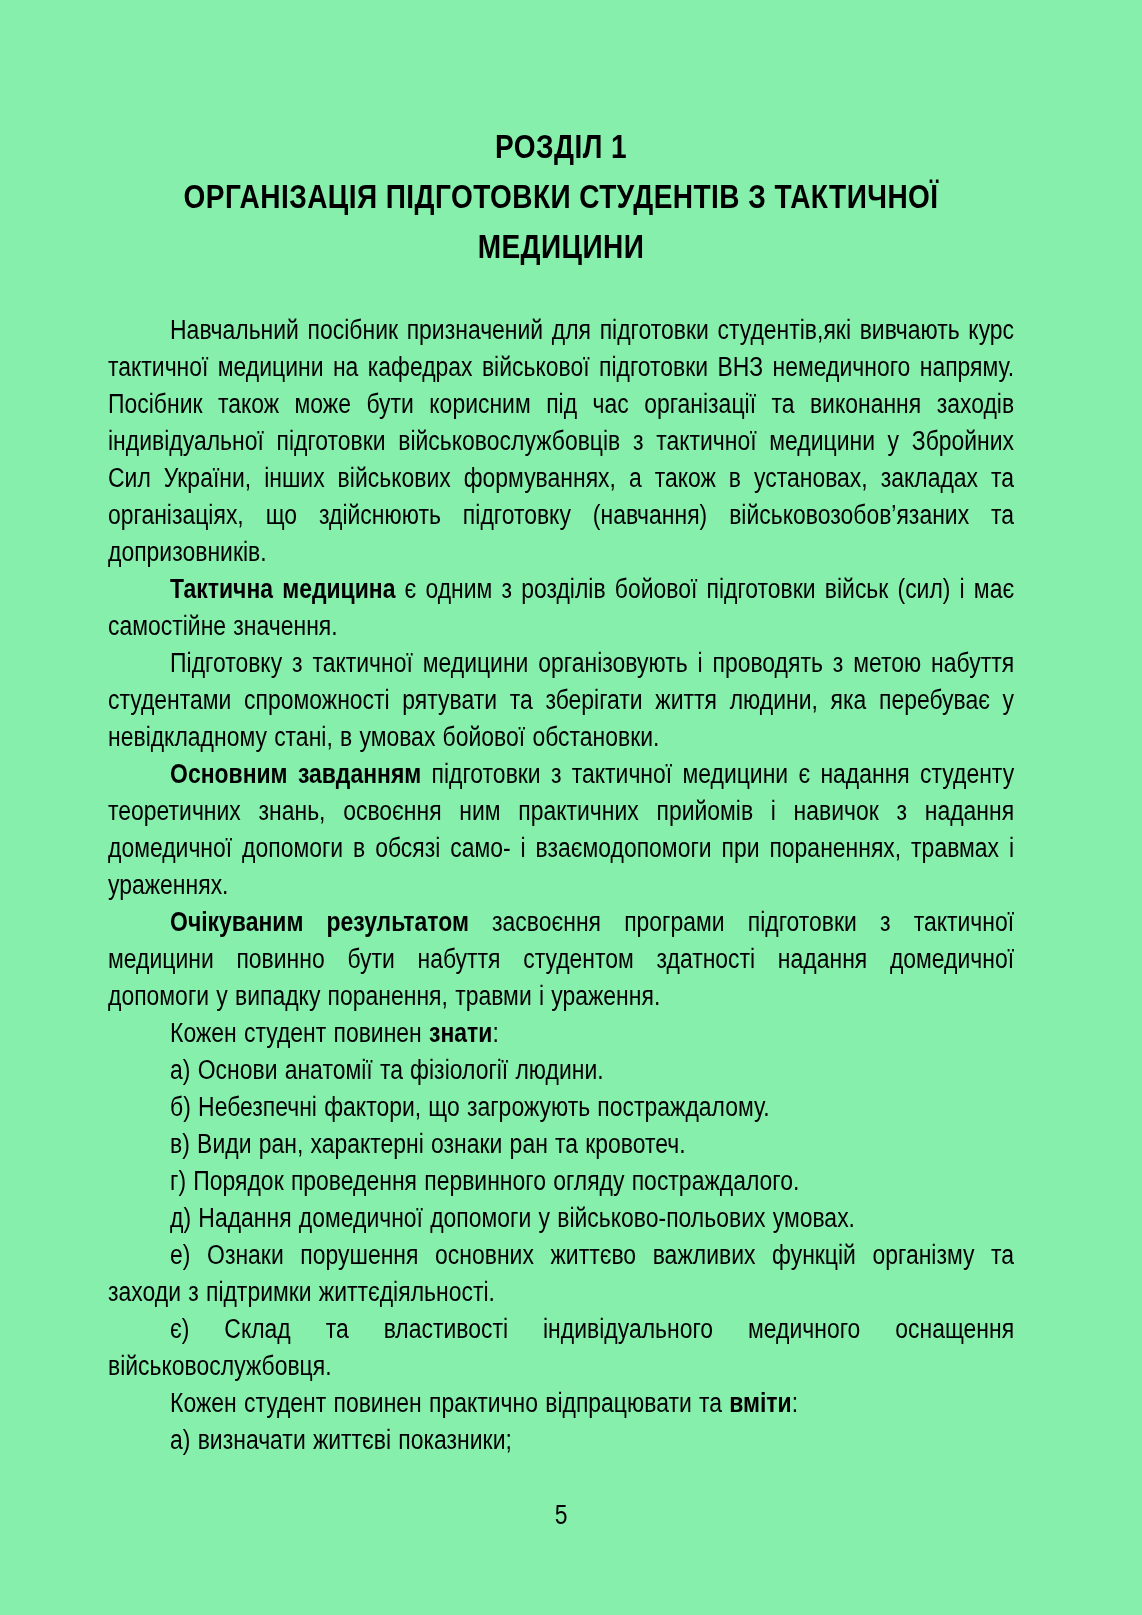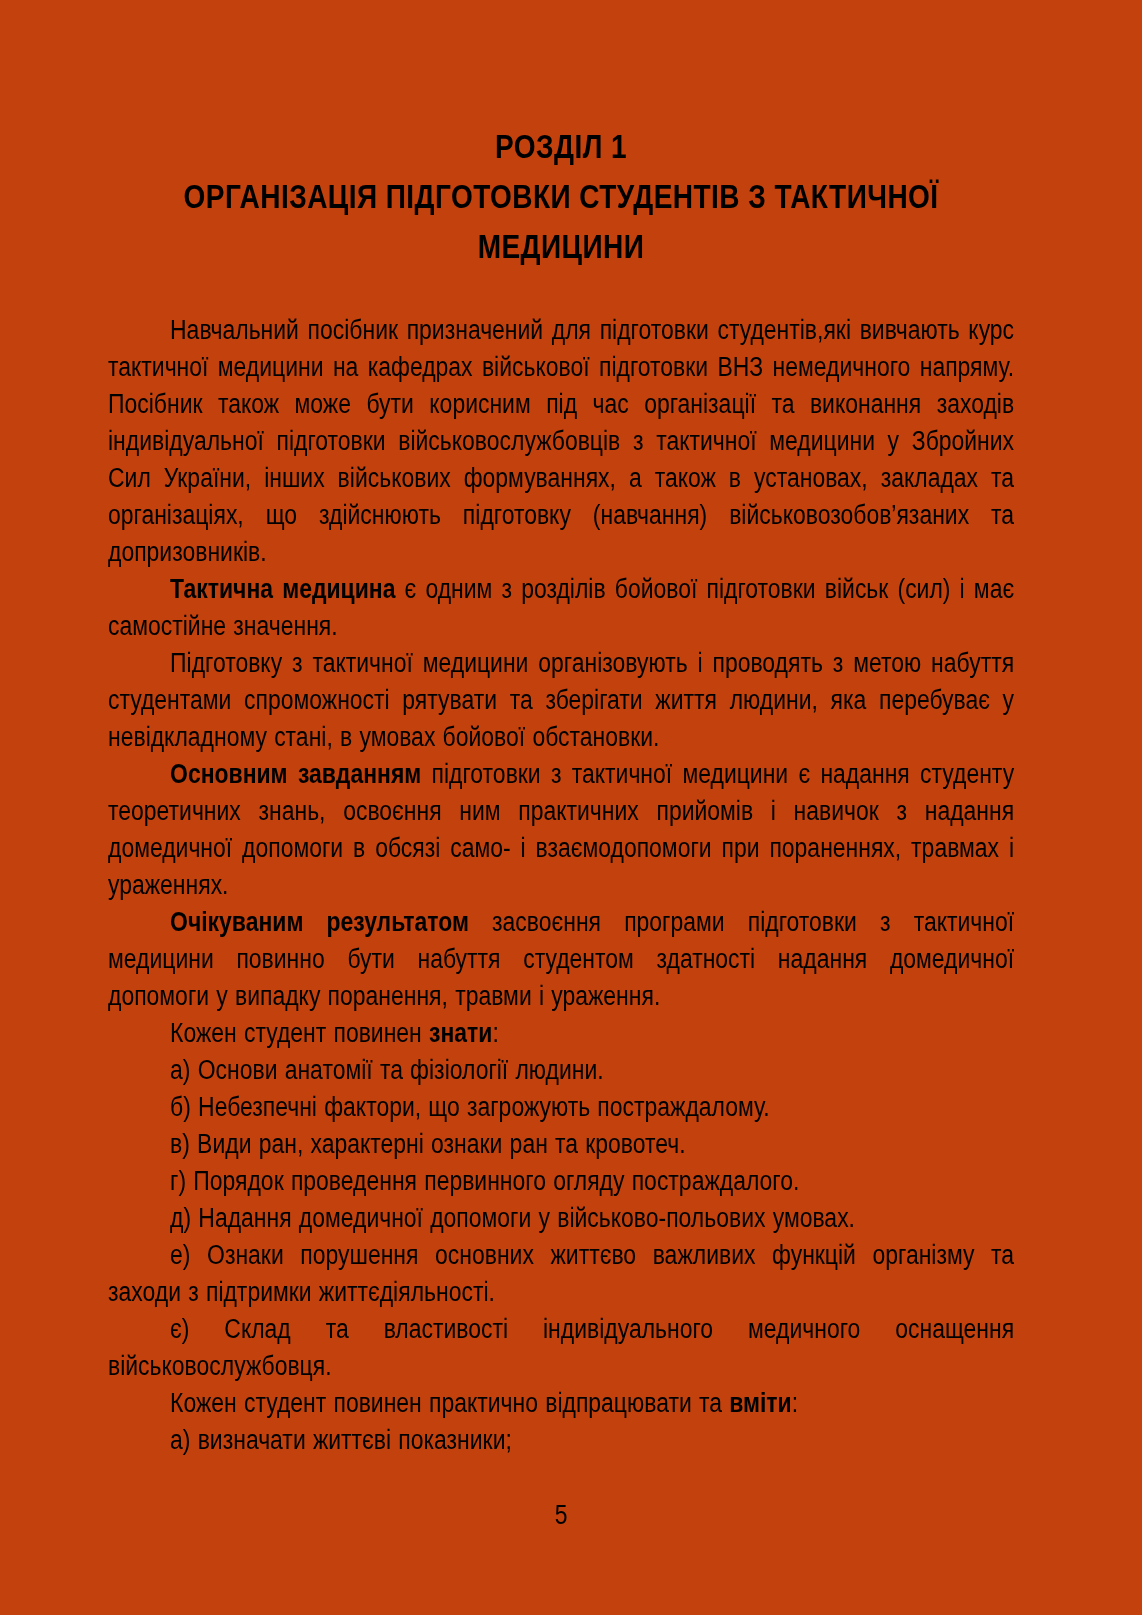--- a/index.html
+++ b/index.html
@@ -6,21 +6,21 @@
       margin: 0;
       padding: 0;
       background: #ffffff;
       font-family: "Liberation Sans", "DejaVu Sans", sans-serif;
       color: #000000;
     }
     .page {
       position: relative;
       width: 1142px;
       height: 1615px;
-      background: #c2410c;
+      background: #86efac;
       box-sizing: border-box;
       padding: 122px 0 0 108px;
       overflow: hidden;
     }
     
     .content {
       width: 1066px;
       transform: scaleX(0.85);
       transform-origin: top left;
     }

